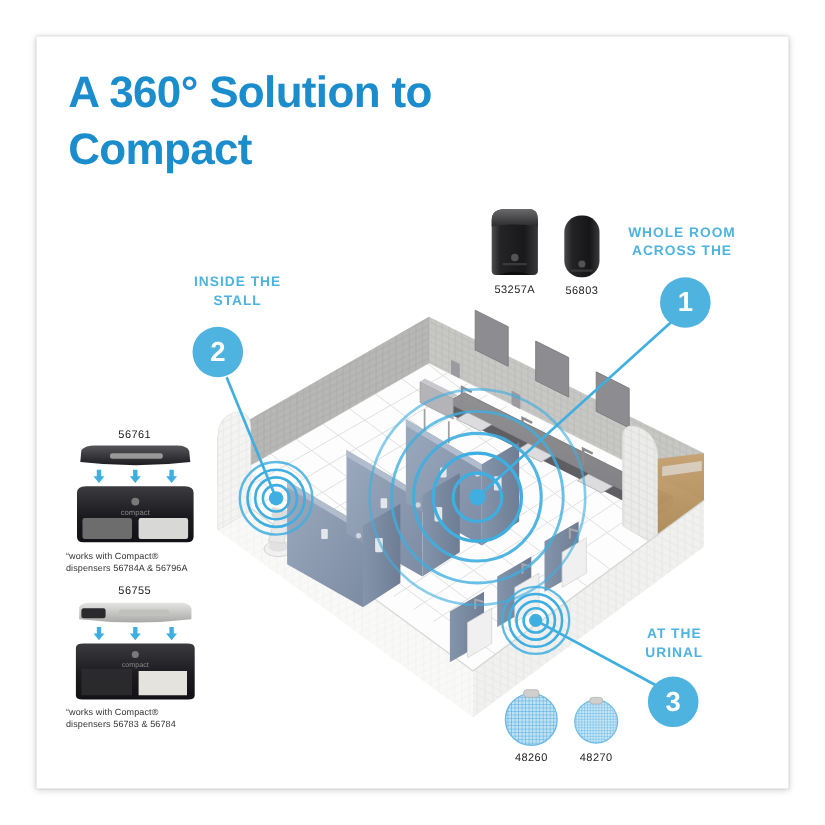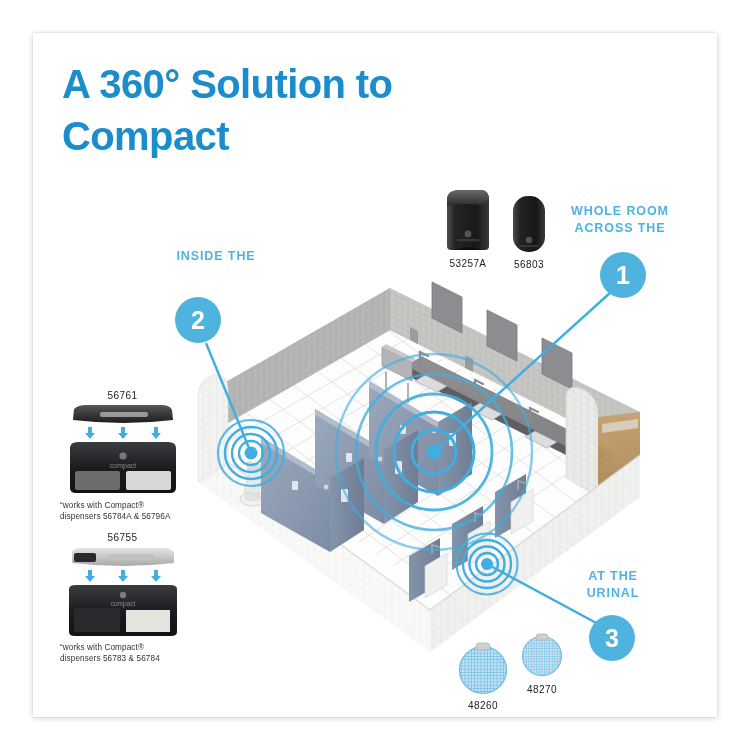--- a/index.html
+++ b/index.html
@@ -379,20 +379,21 @@
       </defs>
       <rect x="5" y="2" width="32" height="56" rx="15" fill="url(#dsp2)"></rect>
       <circle cx="21" cy="46" r="3.2" fill="#5a5a5c" opacity="0.9"></circle>
       <rect x="11" y="51" width="20" height="2" fill="#4a4a4c" opacity="0.6" rx="1"></rect>
     </svg>
     <div class="product-code" style="margin-top:4px;">56803</div>
   </div>
 
   <div class="zone-label" style="left:141px; top:248px; width:150px;">
     <div>INSIDE THE</div>
+    <div>STALL</div>
   </div>
   <div class="marker" style="left:175px; top:297px;">
     <span>2</span>
   </div>
 
   <div class="prod-wrap" style="left:60px; top:390px; width:125px;">
     <div class="product-code">56761</div>
     <svg width="125" height="92" viewBox="0 0 125 92" style="margin-top:3px;">
       <defs>
         <linearGradient id="lid1" x1="0" y1="0" x2="0" y2="1">
@@ -462,21 +463,21 @@
   </div>
 
   <div class="zone-label" style="left:548px; top:568px; width:130px;">
     <div>AT THE</div>
     <div>URINAL</div>
   </div>
   <div class="marker" style="left:589px; top:615px;">
     <span>3</span>
   </div>
 
-  <div class="prod-wrap" style="left:455px; top:640px; width:56px;">
+  <div class="prod-wrap" style="left:455px; top:624px; width:56px;">
     <svg width="56" height="56" viewBox="0 0 56 56">
       <defs>
         <pattern id="meshA" width="3.2" height="3.2" patternUnits="userSpaceOnUse">
           <rect width="3.2" height="3.2" fill="#bfe2f5"></rect>
           <path d="M0 0 H3.2 M0 0 V3.2" stroke="#4aa8dd" stroke-width="0.85"></path>
         </pattern>
       </defs>
       <circle cx="28" cy="30" r="23.5" fill="url(#meshA)" stroke="#69b9e4" stroke-width="1.2"></circle>
       <rect x="21" y="3" width="14" height="7" rx="3" fill="#cfcfcd" stroke="#b0b0ae" stroke-width="0.7"></rect>
     </svg>

